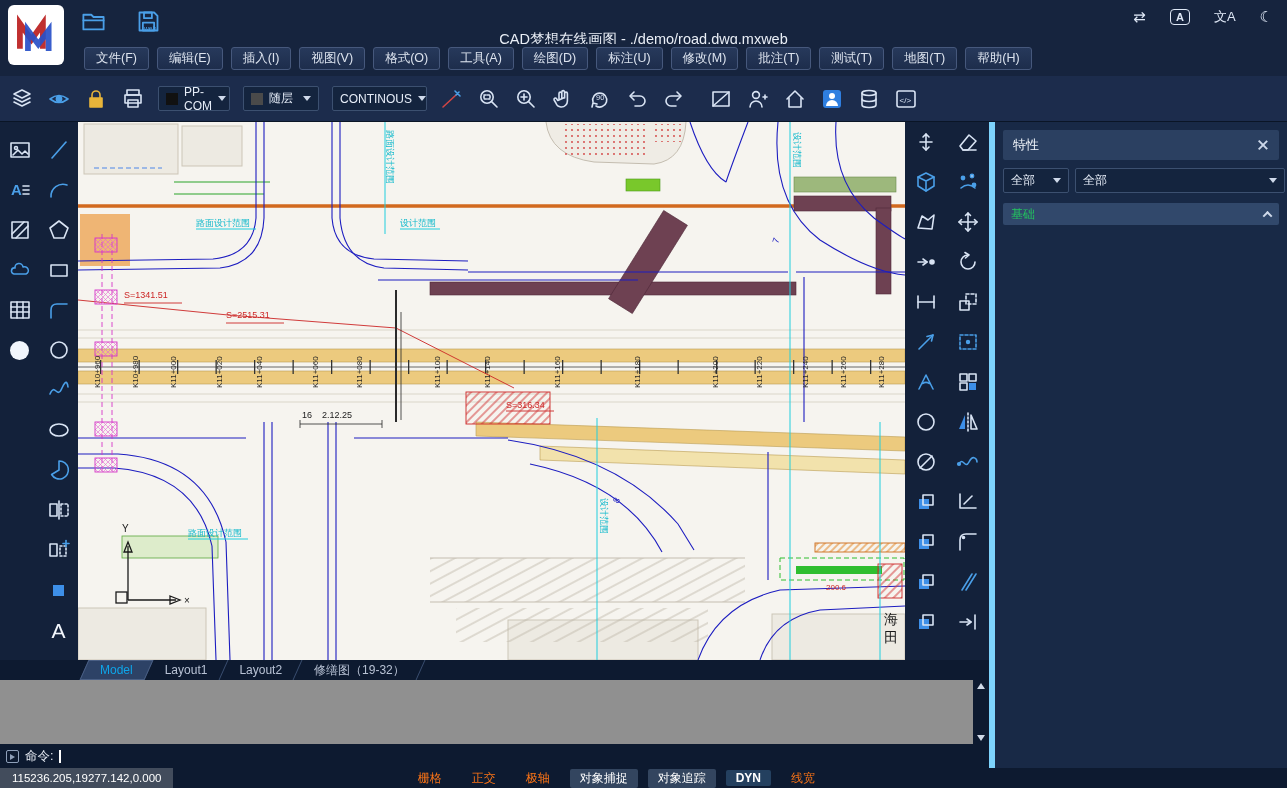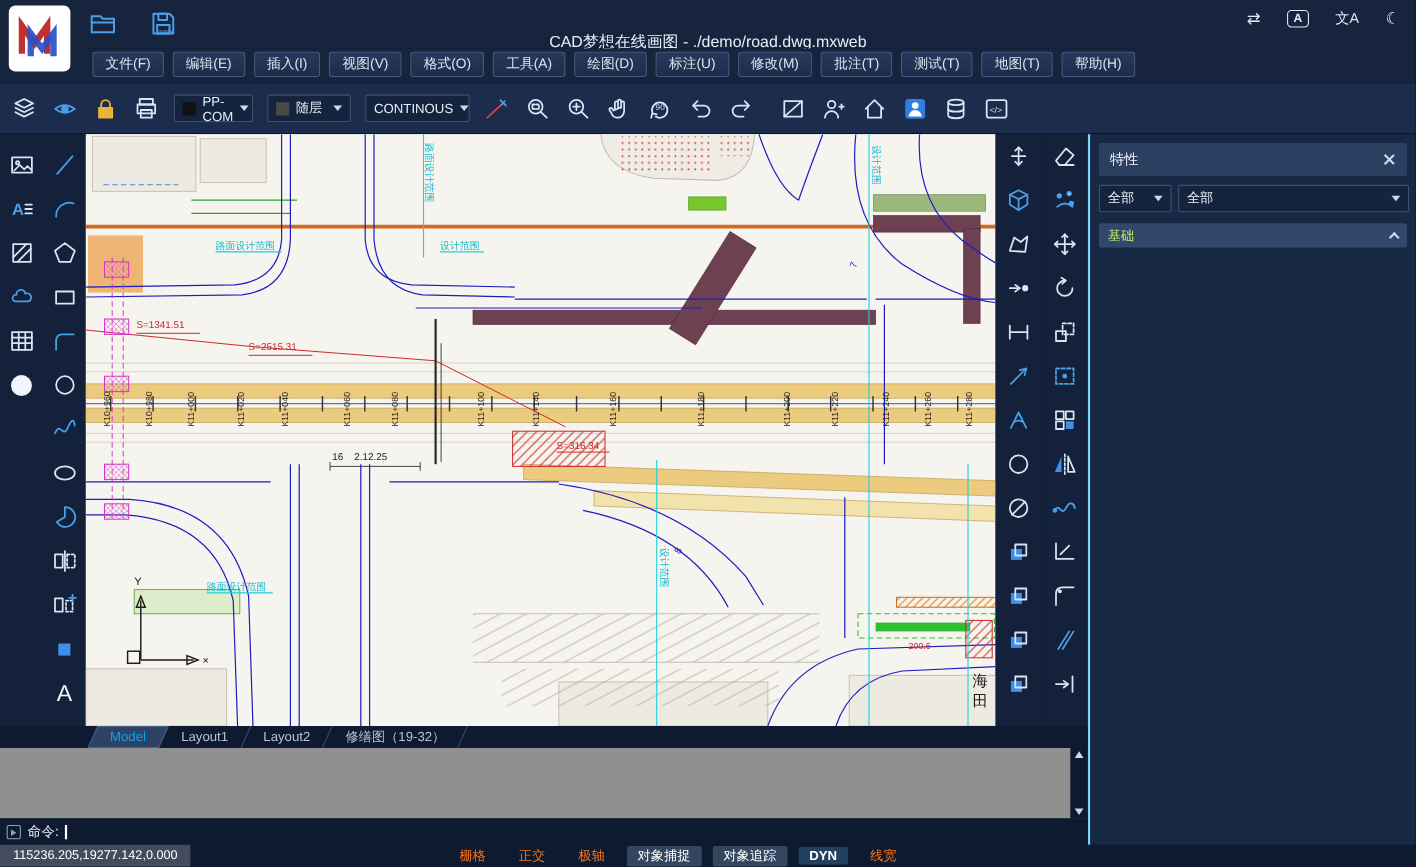--- a/index.html
+++ b/index.html
@@ -23,28 +23,28 @@
   .ic{width:24px;height:24px;fill:none;stroke:#d9e4f4;stroke-width:1.6;stroke-linecap:round;stroke-linejoin:round;flex:none;cursor:pointer}
   .sel{height:25px;background:#14243e;border:1px solid #3c5070;border-radius:2px;color:#e6edf8;font-size:12px;display:flex;align-items:center;gap:6px;padding:0 7px;cursor:pointer}
   .sw{width:12px;height:12px;flex:none}
   .caret-down{width:0;height:0;border-left:4px solid transparent;border-right:4px solid transparent;border-top:5px solid #cfd9ea;margin-left:auto}
 
   
   .leftbar{position:absolute;left:0;top:122px;width:78px;height:538px;background:#13213a;display:grid;grid-template-columns:1fr 1fr;grid-auto-rows:40px;padding-top:8px;justify-items:center;align-items:center}
   .canvas-wrap{position:absolute;left:78px;top:122px;width:827px;height:538px;background:#f6f4ef}
   .rtools{position:absolute;top:122px;width:42px;height:538px;background:#13213a;display:flex;flex-direction:column;align-items:center}
   .rtools .cell{height:40px;display:flex;align-items:center;justify-content:center}
-  .props{position:absolute;left:989px;top:122px;width:298px;height:646px;background:#182946;border-left:2px solid #7dd3fc}
+  .props{position:absolute;left:989px;top:122px;width:298px;height:646px;background:#182946;border-left:6px solid #7dd3fc}
   .props-header{height:30px;margin:8px 8px 0 8px;background:#2b4061;color:#f2f6fc;font-size:13px;display:flex;align-items:center;padding:0 10px;border-radius:2px}
   .xicon{position:relative;width:12px;height:12px;margin-left:auto;cursor:pointer}
   .xicon::before,.xicon::after{content:"";position:absolute;left:5px;top:0;width:1.6px;height:12px;background:#cdd8ea}
   .xicon::before{transform:rotate(45deg)}.xicon::after{transform:rotate(-45deg)}
   .props-filters{display:flex;gap:6px;margin:8px 8px 0 8px}
   .props-filters .sel{flex:none}
-  .section-bar{height:22px;margin:10px 8px 0 8px;background:#31486b;color:#bef264;font-size:12px;display:flex;align-items:center;padding:0 8px;border-radius:2px}
+  .section-bar{height:22px;margin:10px 8px 0 8px;background:#31486b;color:#22c55e;font-size:12px;display:flex;align-items:center;padding:0 8px;border-radius:2px}
   .chev{width:7px;height:7px;border-left:2px solid #cfd9ea;border-top:2px solid #cfd9ea;transform:rotate(45deg) translate(1px,1px);margin-left:auto;cursor:pointer}
   .prow{display:flex;margin:4px 8px 0 8px;height:24px;font-size:12px}
   .prow .plabel{width:78px;background:#263b5e;color:#c3cedf;display:flex;align-items:center;padding:0 8px;border:1px solid #0f1e38}
   .prow .pvalue{flex:1;background:#1e2f4e;color:#9fadc2;display:flex;align-items:center;padding:0 8px;border:1px solid #0f1e38;border-left:none;cursor:pointer}
 
   
   .tabsbar{position:absolute;left:0;top:660px;width:989px;height:20px;background:#0d1a30;display:flex;align-items:stretch;padding-left:84px}
   .tab{position:relative;padding:0 16px;font-size:12px;color:#b8c2d4;display:flex;align-items:center;cursor:pointer}
   .tab::before{content:"";position:absolute;inset:0;transform:skewX(-24deg);border-right:1px solid #3a4e70}
   .tab.active{color:#0ea5e9;font-weight:normal}

